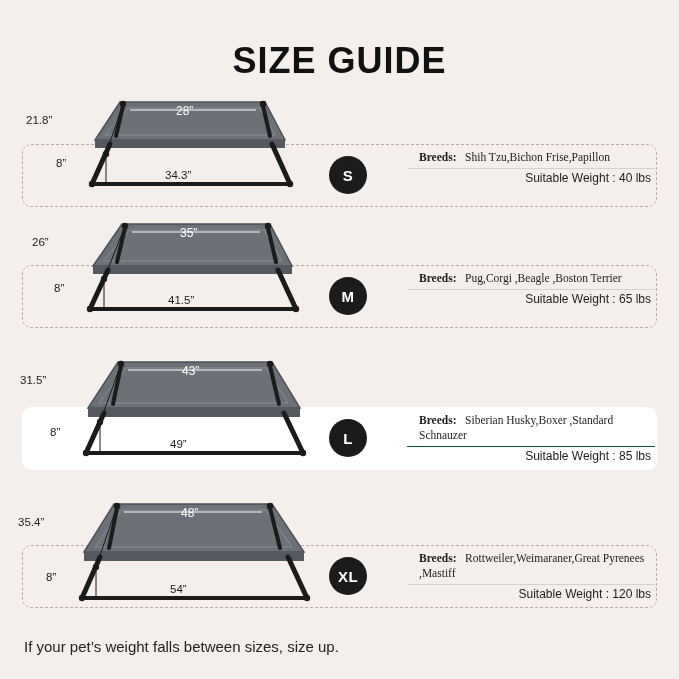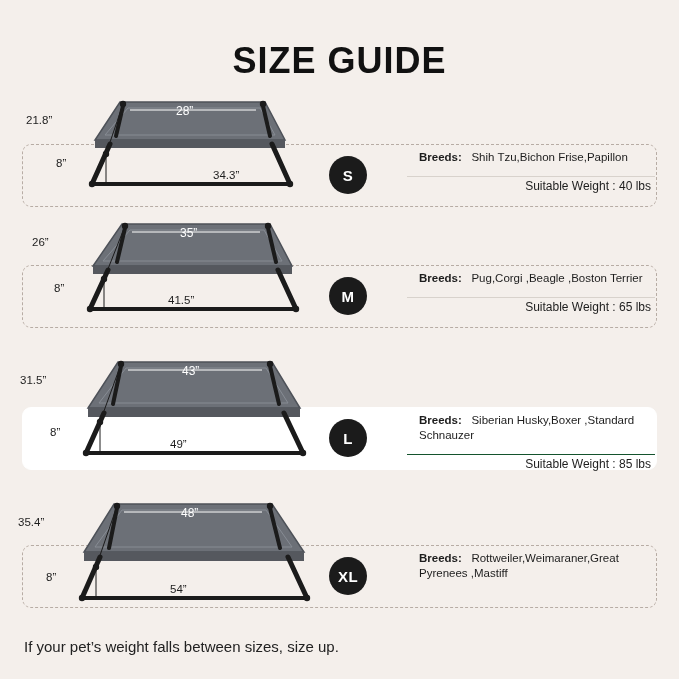--- a/index.html
+++ b/index.html
@@ -79,21 +79,22 @@
     position: absolute;
     left: 385px;
     top: 2px;
     width: 248px;
     height: 59px;
     font-size: 11.5px;
     line-height: 15px;
   }
   .info .breeds {
     display: block;
-    padding: 4px 4px 10px 12px;
+    padding: 4px 4px 2px 12px;
+    font-family: Liberation Serif, serif;
   }
   .info .breeds b {
     font-weight: bold;
   }
   .info .weight {
     display: block;
     padding: 2px 4px 2px 12px;
     font-size: 12px;
     border-top: 1px solid #d8d2cc;
     margin-top: 1px;
@@ -166,21 +167,21 @@
       <circle cx="86" cy="62" r="3.2" fill="#1b1b1b"></circle>
 
       <path d="M86,62 L86,92" stroke="#1b1b1b" stroke-width="1" fill="none"></path>
       <path d="M103,12 L86,62" stroke="#1b1b1b" stroke-width="1" fill="none" stroke-dasharray="0"></path>
       <path d="M72,92 L270,92" stroke="#1b1b1b" stroke-width="1" fill="none"></path>
       <path d="M110,18 L236,18" stroke="#ffffff" stroke-width="1" fill="none"></path>
     </svg>
     <div class="dim-label" style="left:6px; top:22px;">21.8”</div>
     <div class="dim-label" style="left:36px; top:65px;">8”</div>
     <div class="dim-label on-bed" style="left:156px; top:12px;">28”</div>
-    <div class="dim-label" style="left:145px; top:77px;margin-left:48px;">34.3”</div>
+    <div class="dim-label" style="left:145px; top:77px;">34.3”</div>
   </div>
 
   <div class="row" id="row-m">
     <div class="panel"></div>
     <div class="badge">M</div>
     <div class="info">
       <span class="breeds">
         <b>Breeds:</b>
         &nbsp;&nbsp;<span>Pug,Corgi ,Beagle ,Boston Terrier</span>
       </span>
@@ -251,20 +252,21 @@
   </div>
 
   <div class="row" id="row-xl">
     <div class="panel"></div>
     <div class="badge">XL</div>
     <div class="info">
       <span class="breeds">
         <b>Breeds:</b>
         &nbsp;&nbsp;<span>Rottweiler,Weimaraner,Great Pyrenees ,Mastiff</span>
       </span>
+      <span class="weight">Suitable Weight : 120 lbs</span>
     </div>
   </div>
 
   <div class="bed" style="left:18px; top:492px;text-align:center;">
     <svg width="315" height="112" viewBox="0 0 315 112">
       <polygon points="96,12 254,12 286,60 66,60" fill="#6c7077" stroke="#4d5158" stroke-width="1.5"></polygon>
       <polygon points="104,18 248,18 274,55 77,55" fill="none" stroke="#878c94" stroke-width="1"></polygon>
       <polygon points="66,60 286,60 286,69 66,69" fill="#55585e"></polygon>
       <path d="M82,65 L64,106" stroke="#1b1b1b" stroke-width="5" fill="none" stroke-linecap="round"></path>
       <path d="M270,65 L289,106" stroke="#1b1b1b" stroke-width="5" fill="none" stroke-linecap="round"></path>

